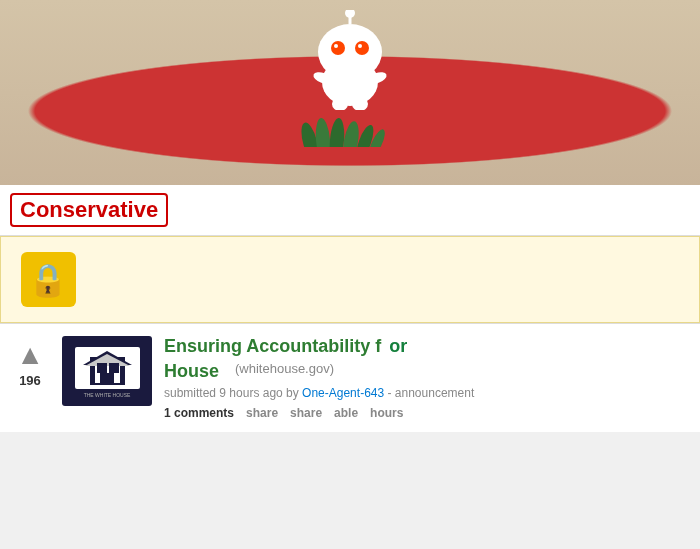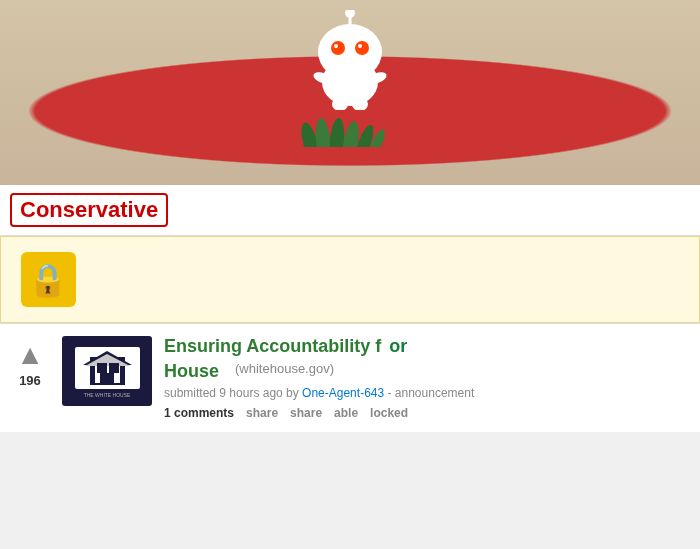--- a/index.html
+++ b/index.html
@@ -334,18 +334,18 @@
         <span>submitted 9 hours ago by</span>
         <a href="#">One-Agent-643</a>
         <span> - </span>
         <span>announcement</span>
       </div>
       <div class="post-actions">
         <span class="post-action comments-count">1 comments</span>
         <span class="post-action">share</span>
         <span class="post-action">share</span>
         <span class="post-action">able</span>
-        <span class="post-action">locked</span>
+        <span class="post-action">hours</span>
       </div>
     </div>
 
   </div>
 </div>
 
 </body></html>

